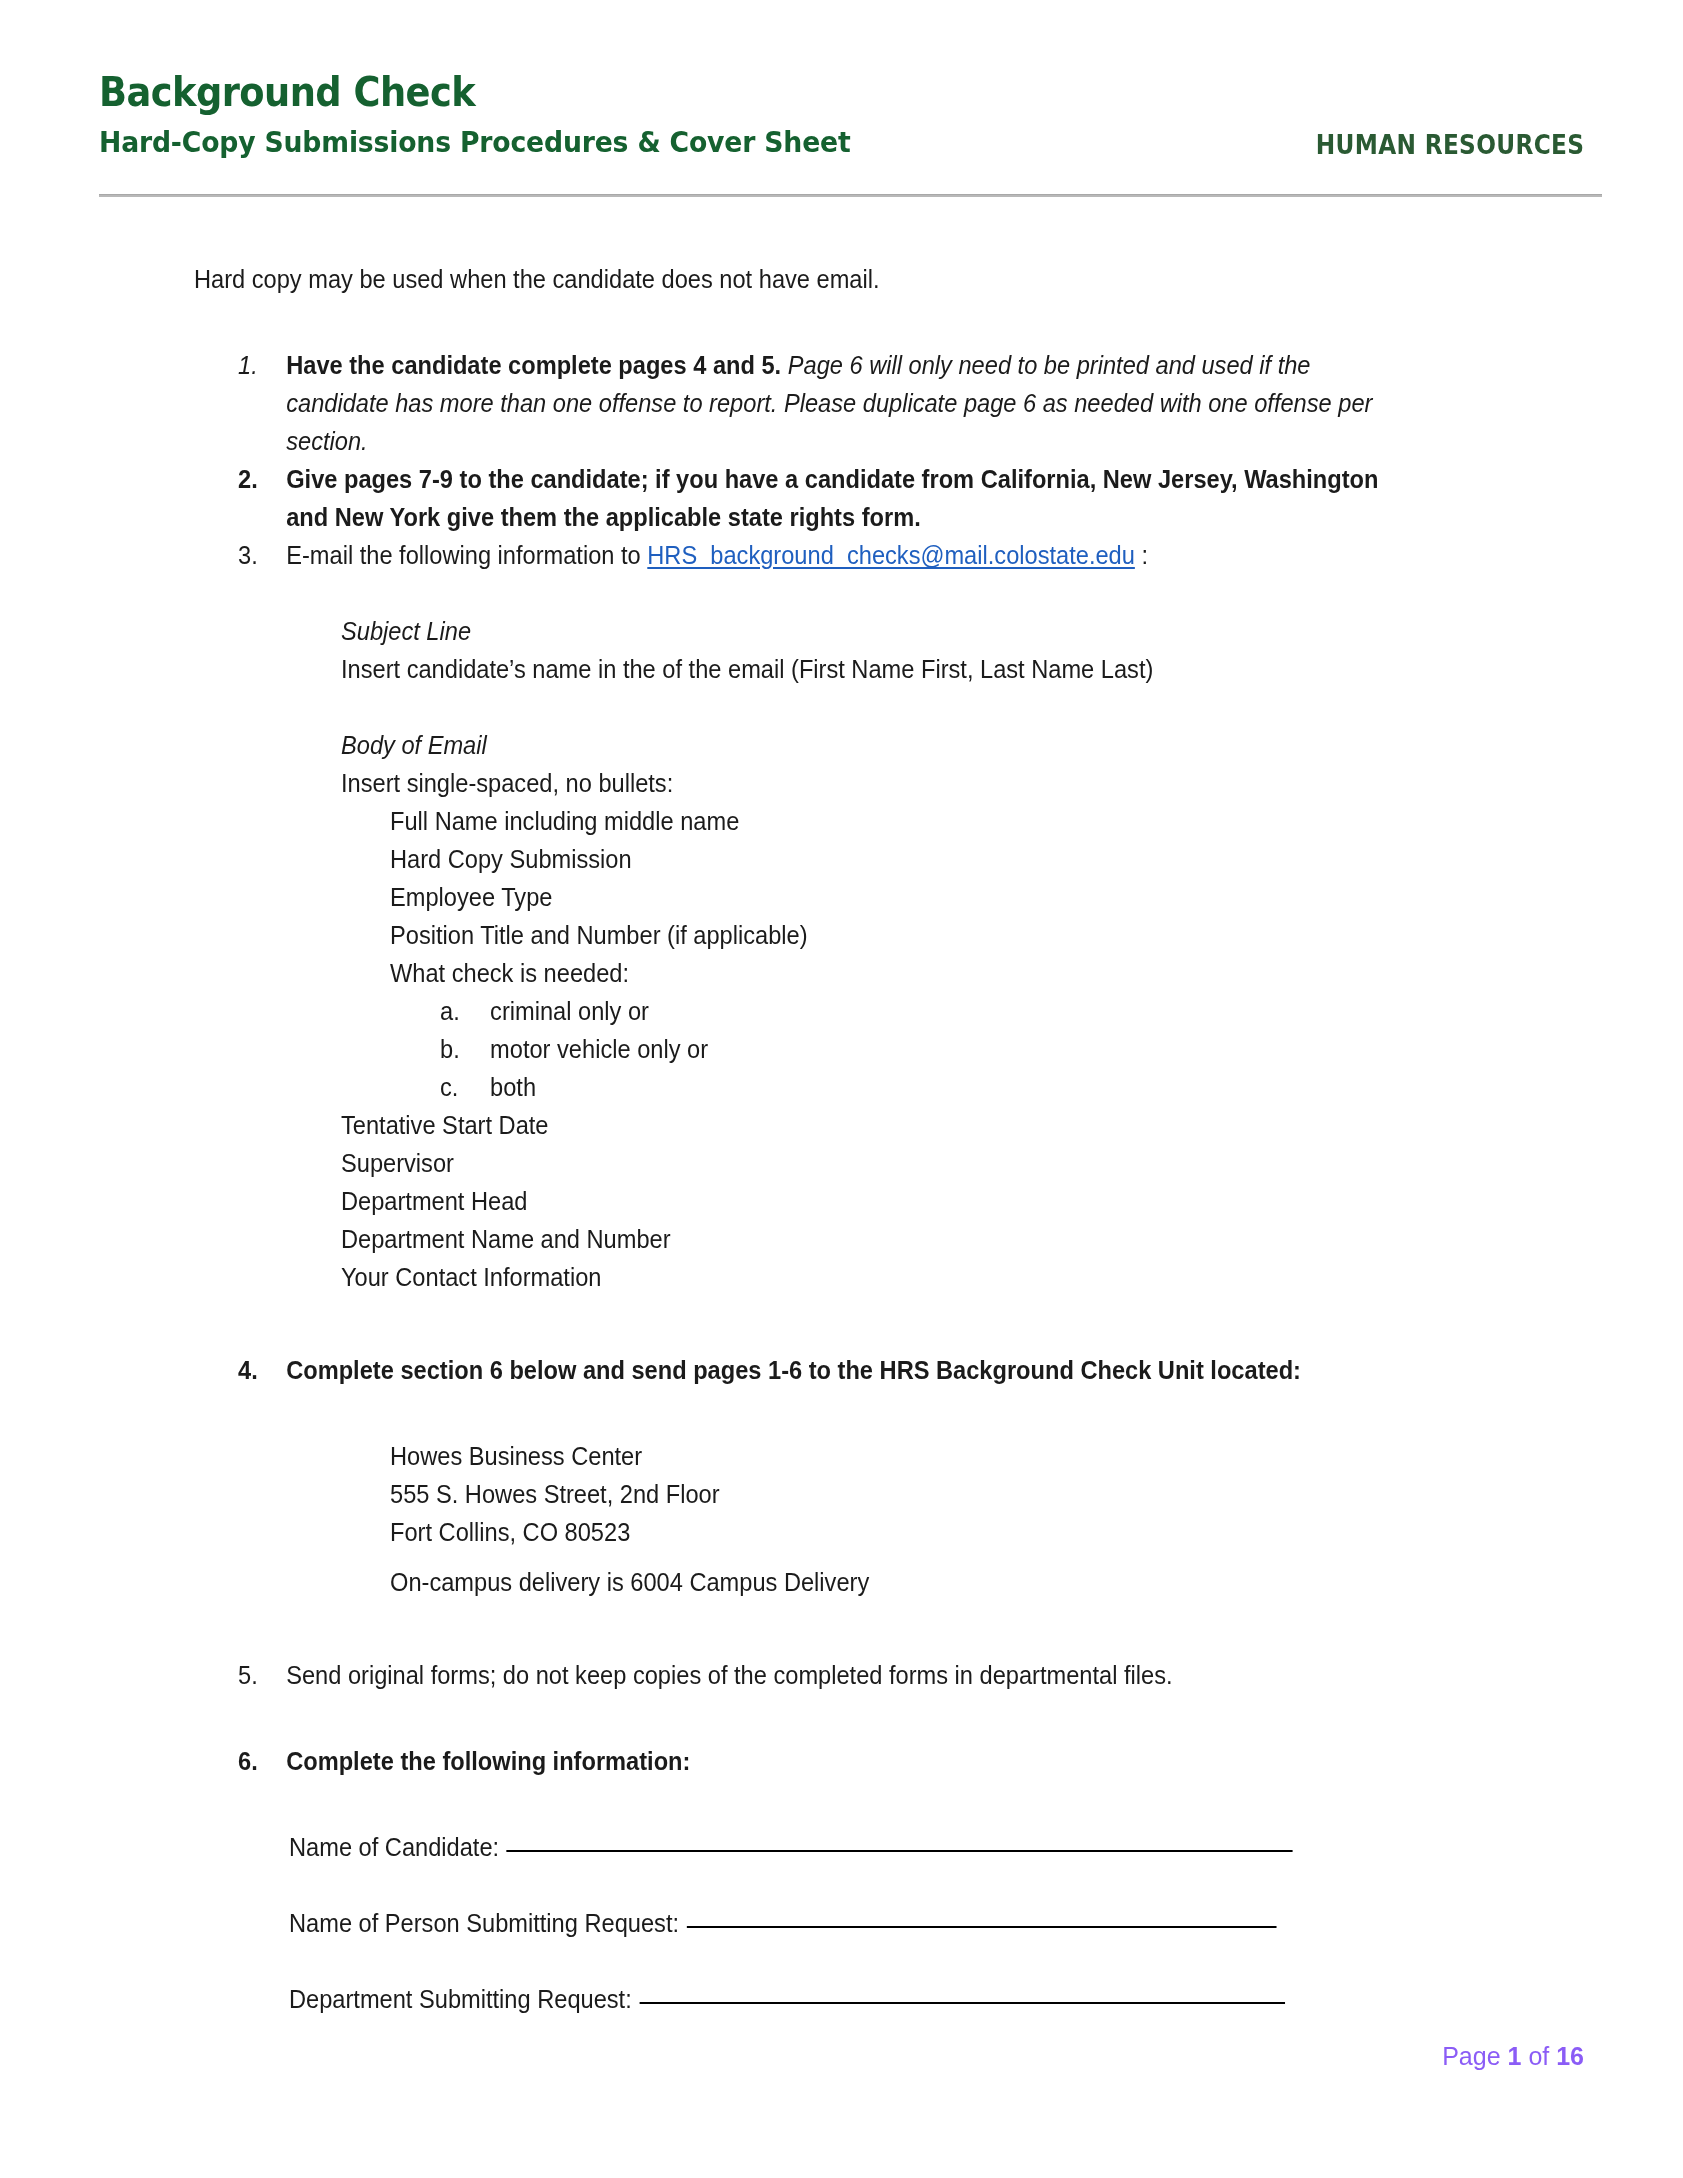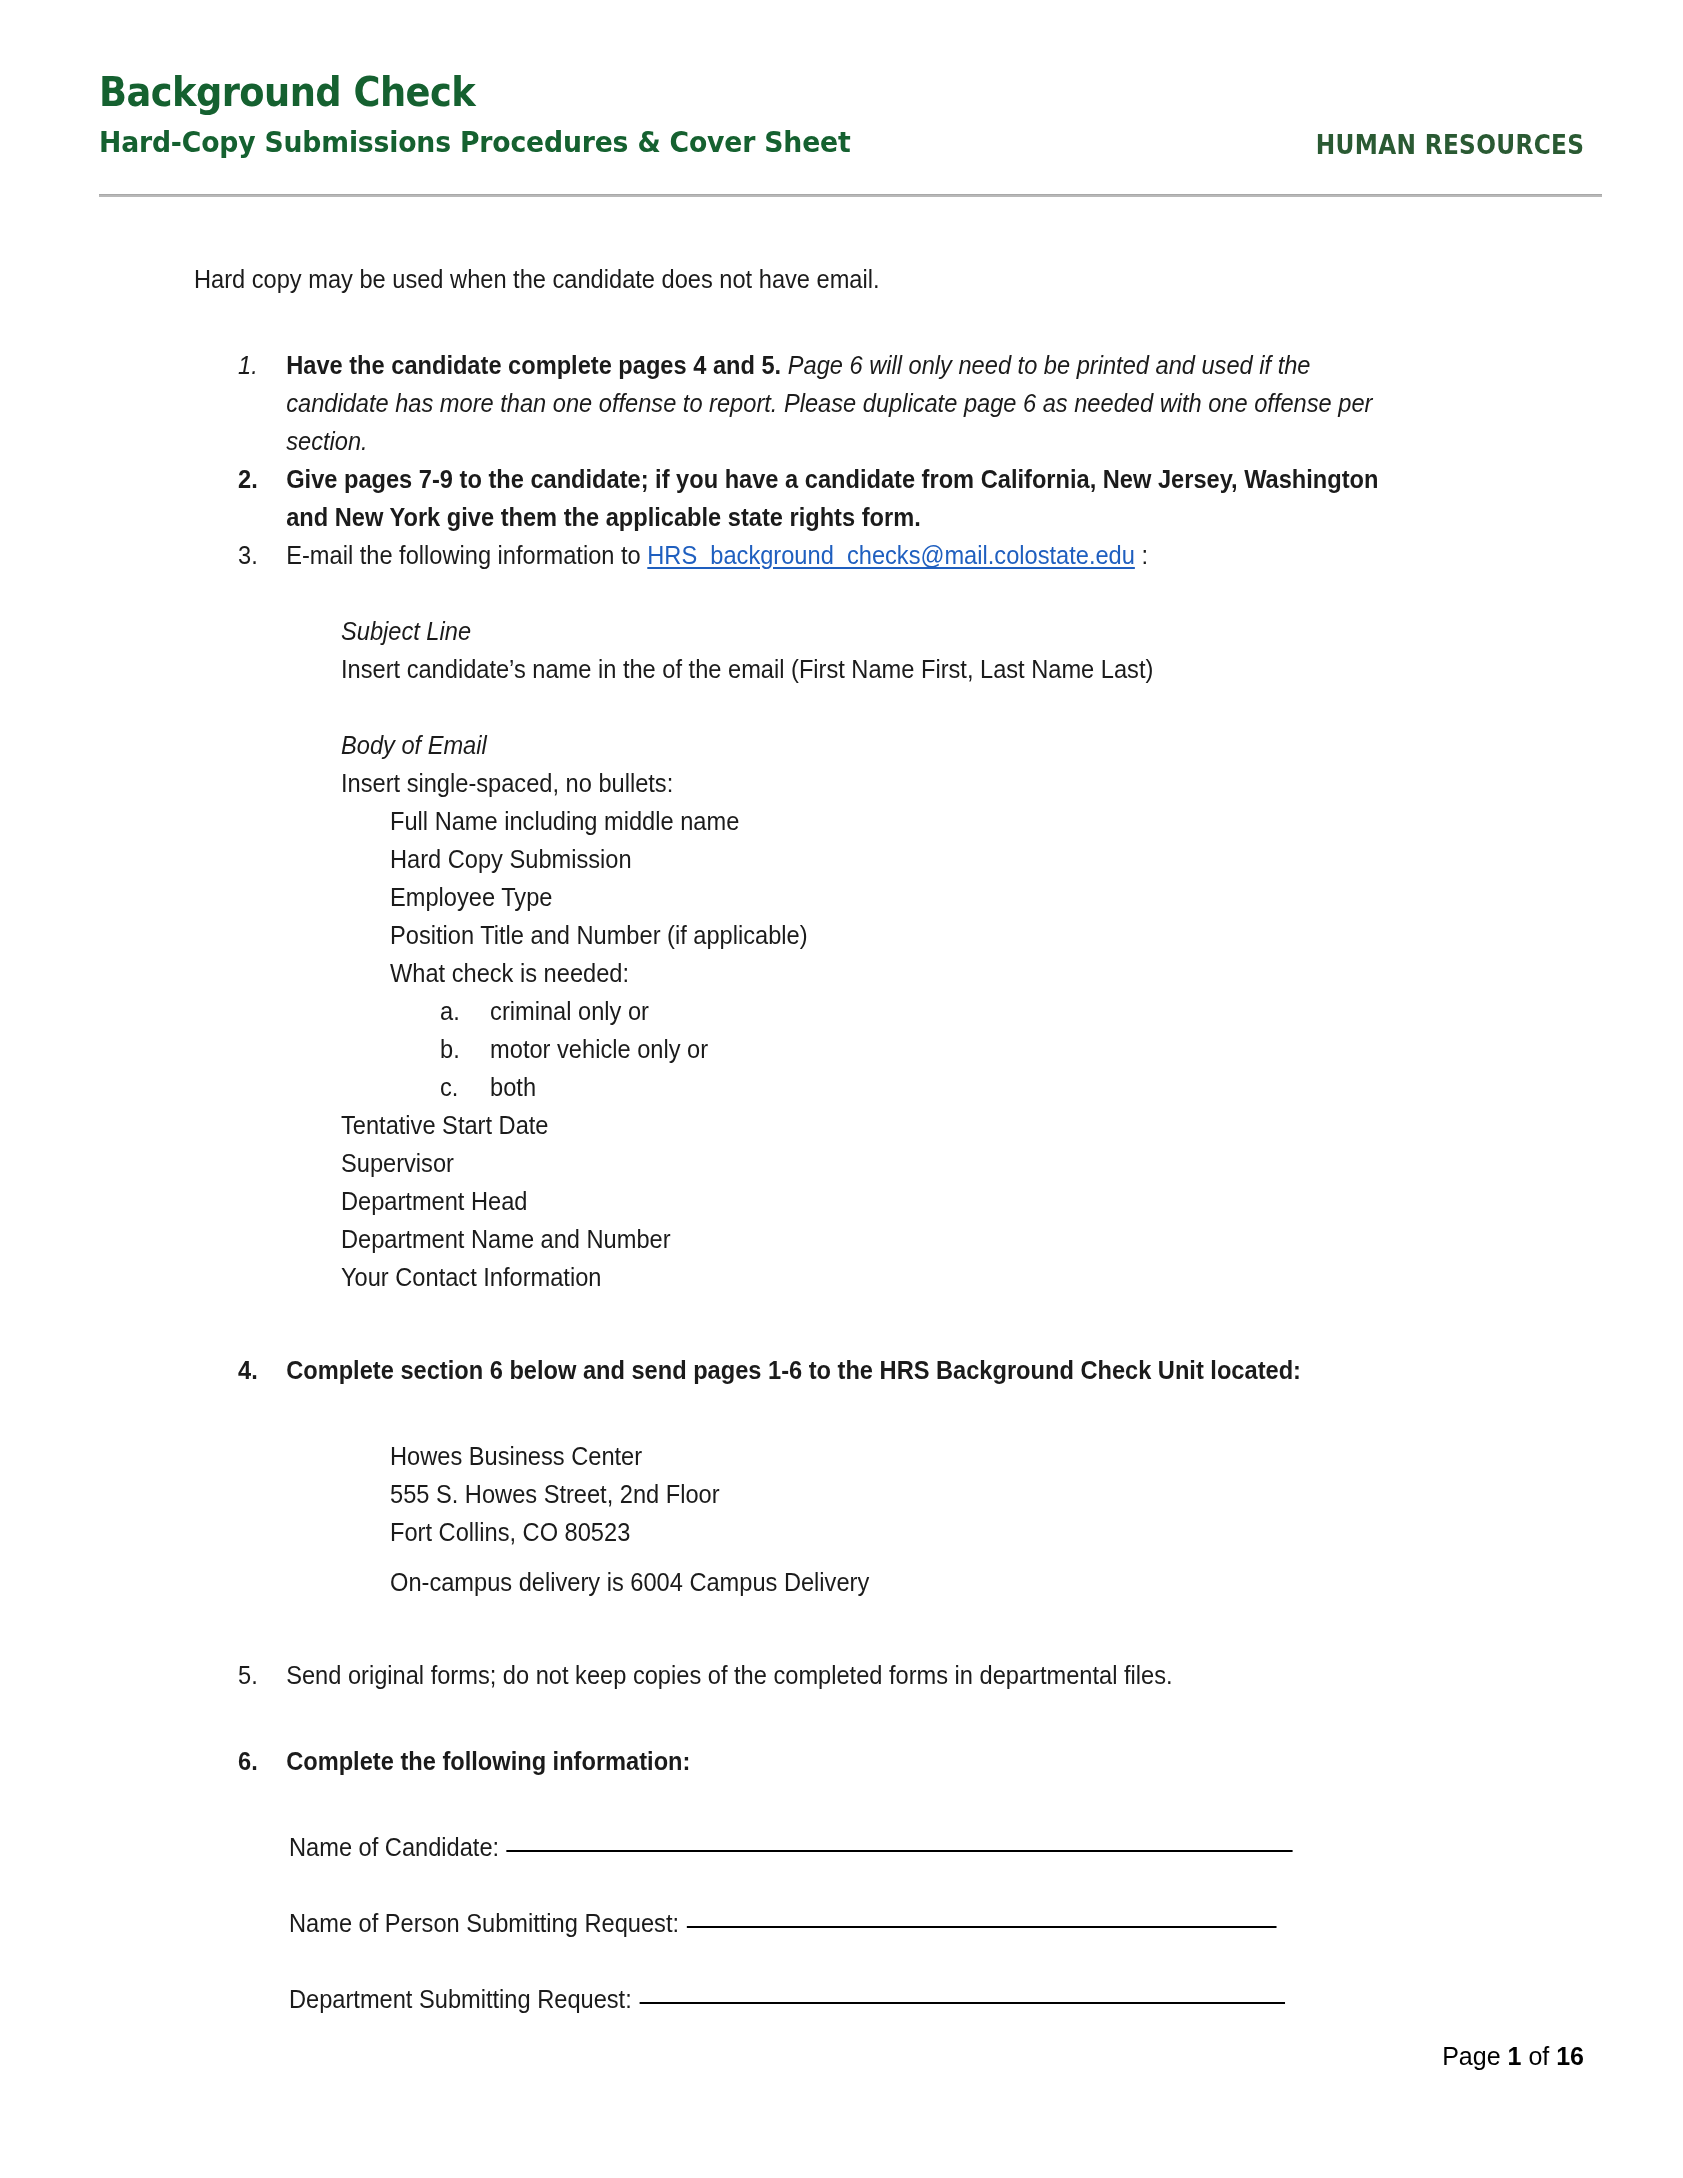--- a/index.html
+++ b/index.html
@@ -183,21 +183,21 @@
   .rule-3 { width: 683px; }
 
   
   .footer {
     position: absolute;
     right: 99px;
     bottom: 107px;
     font-family: "Liberation Sans", "DejaVu Sans", sans-serif;
     font-size: 25px;
     line-height: 30px;
-    color: #000000;
+    color: #8b5cf6;
     white-space: nowrap;
   }
 </style>
 </head>
 <body>
 
 <div class="page">
 
   <div class="header">
     <div class="doc-title">Background Check</div>

